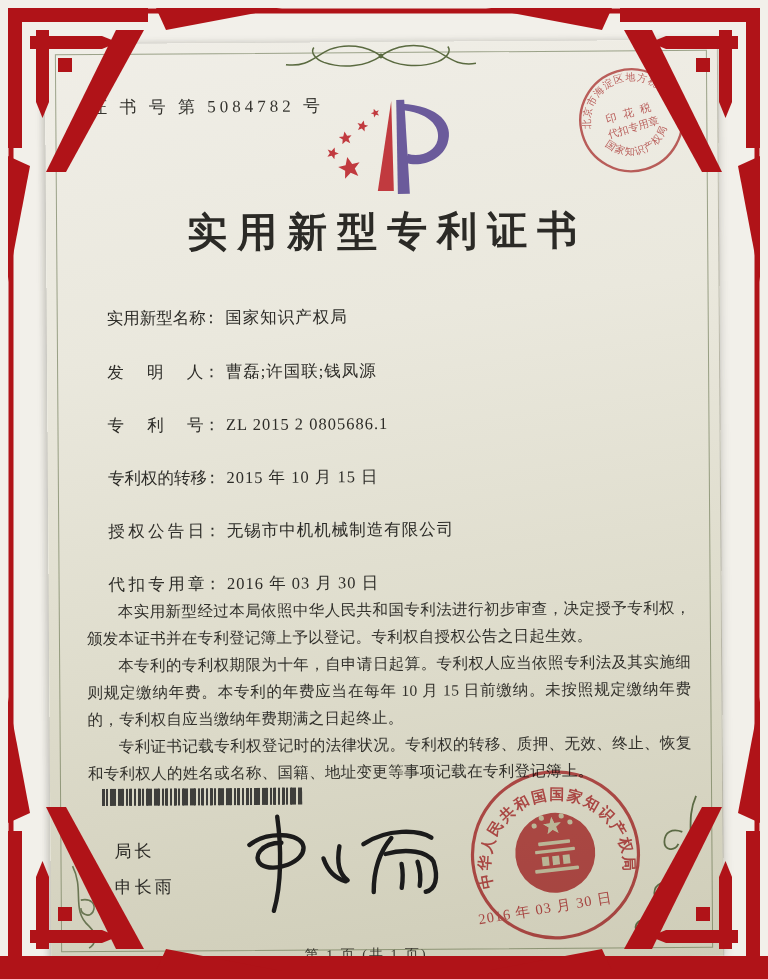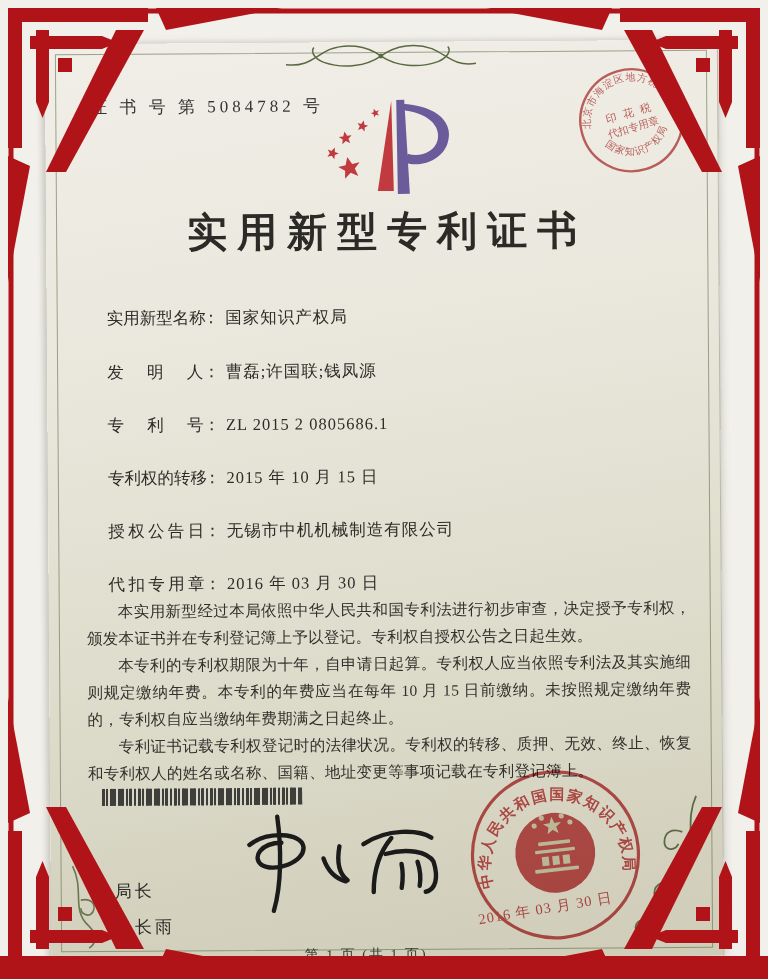--- a/index.html
+++ b/index.html
@@ -25,21 +25,21 @@
   .field-value{letter-spacing:1px;}
   .row0{top:264px}.row1{top:318px}.row2{top:371px}.row3{top:424px}.row4{top:477px}.row5{top:530px}
   .paras{position:absolute;left:38px;top:554px;width:604px;font-size:15.5px;line-height:27px;
          color:#32312c;letter-spacing:.3px;text-align:justify;}
   .paras p{margin:0;text-indent:2em;}
   .barcode{position:absolute;left:52px;top:745px;width:200px;height:17px;opacity:.82;
     background-image:
       repeating-linear-gradient(90deg,#1d1d1d 0 2px,transparent 2px 4px),
       repeating-linear-gradient(90deg,#1d1d1d 0 3px,transparent 3px 9px);}
   .signer{position:absolute;left:64px;font-family:"Liberation Sans","DejaVu Sans",sans-serif;
-          font-size:17px;color:#2b2a26;letter-spacing:3px;margin-top:40px;}
+          font-size:17px;color:#2b2a26;letter-spacing:3px;}
   .signer-title{top:796px;} .signer-name{top:832px;}
   .signature{position:absolute;left:165px;top:766px;}
   .office-seal{position:absolute;left:417px;top:726px;transform:rotate(-6deg);opacity:.92;
                mix-blend-mode:multiply;}
   .footer{position:absolute;left:215px;top:904px;width:200px;text-align:center;
           font-size:14px;color:#3a382f;letter-spacing:2px;}
   .flourish{position:absolute;left:50%;top:0px;transform:translateX(-50%);}
   .vine-br{position:absolute;right:14px;bottom:14px;}
   .vine-bl{position:absolute;left:14px;bottom:10px;}
   

